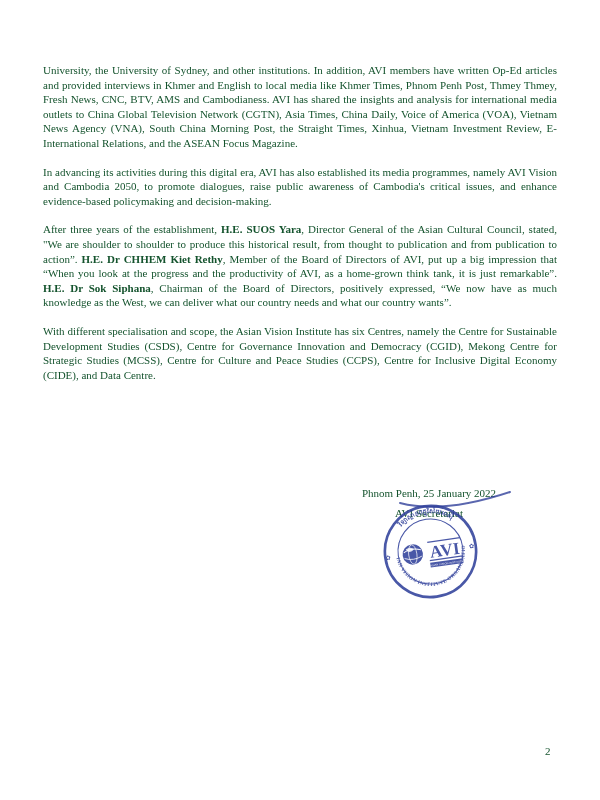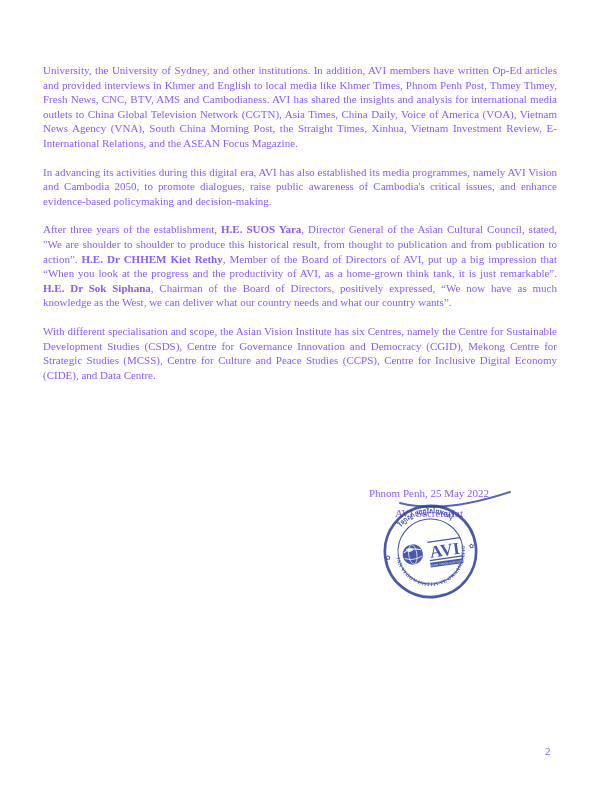--- a/index.html
+++ b/index.html
@@ -4,21 +4,21 @@
 <style>
   :root { --ink: #31419b; }
   * { box-sizing: border-box; }
   html, body { margin: 0; padding: 0; background: #ffffff; }
   .page {
     position: relative;
     width: 600px;
     height: 800px;
     background: #ffffff;
     font-family: "Liberation Serif", serif;
-    color: #8b5cf6;
+    color: #14532d;
     overflow: hidden;
   }
   .content {
     position: absolute;
     left: 43px;
     right: 43px;
     top: 63px;
   }
   .para {
     font-size: 11px;
@@ -101,21 +101,21 @@
 <div class="page">
 
   <div class="content">
       <p class="para"><span>University, the University of Sydney, and other institutions. In addition, AVI members have written Op-Ed articles and provided interviews in Khmer and English to local media like Khmer Times, Phnom Penh Post, Thmey Thmey, Fresh News, CNC, BTV, AMS and Cambodianess. AVI has shared the insights and analysis for international media outlets to China Global Television Network (CGTN), Asia Times, China Daily, Voice of America (VOA), Vietnam News Agency (VNA), South China Morning Post, the Straight Times, Xinhua, Vietnam Investment Review, E-International Relations, and the ASEAN Focus Magazine.</span></p>
       <p class="para"><span>In advancing its activities during this digital era, AVI has also established its media programmes, namely AVI Vision and Cambodia 2050, to promote dialogues, raise public awareness of Cambodia's critical issues, and enhance evidence-based policymaking and decision-making.</span></p>
       <p class="para"><span>After three years of the establishment, </span><b>H.E. SUOS Yara</b><span>, Director General of the Asian Cultural Council, stated, "We are shoulder to shoulder to produce this historical result, from thought to publication and from publication to action”. </span><b>H.E. Dr CHHEM Kiet Rethy</b><span>, Member of the Board of Directors of AVI, put up a big impression that “When you look at the progress and the productivity of AVI, as a home-grown think tank, it is just remarkable”. </span><b>H.E. Dr Sok Siphana</b><span>, Chairman of the Board of Directors, positively expressed, “We now have as much knowledge as the West, we can deliver what our country needs and what our country wants”.</span></p>
       <p class="para"><span>With different specialisation and scope, the Asian Vision Institute has six Centres, namely the Centre for Sustainable Development Studies (CSDS), Centre for Governance Innovation and Democracy (CGID), Mekong Centre for Strategic Studies (MCSS), Centre for Culture and Peace Studies (CCPS), Centre for Inclusive Digital Economy (CIDE), and Data Centre.</span></p>
     </div>
 
   <div class="signature">
-    <div>Phnom Penh, 25 May 2022</div>
+    <div>Phnom Penh, 25 January 2022</div>
     <div class="secretariat">AVI Secretariat</div>
   </div>
 
   <svg class="pen-stroke" viewBox="0 0 118 26" aria-hidden="true">
     <path d="M 4 16 C 35 24, 75 18, 114 5" fill="none" stroke="var(--ink)" stroke-width="2" stroke-linecap="round"></path>
   </svg>
 
   <svg class="stamp" viewBox="0 0 200 200">
     <circle class="ring-outer" cx="100" cy="100" r="94"></circle>
     <circle class="ring-inner" cx="100" cy="100" r="67"></circle>

